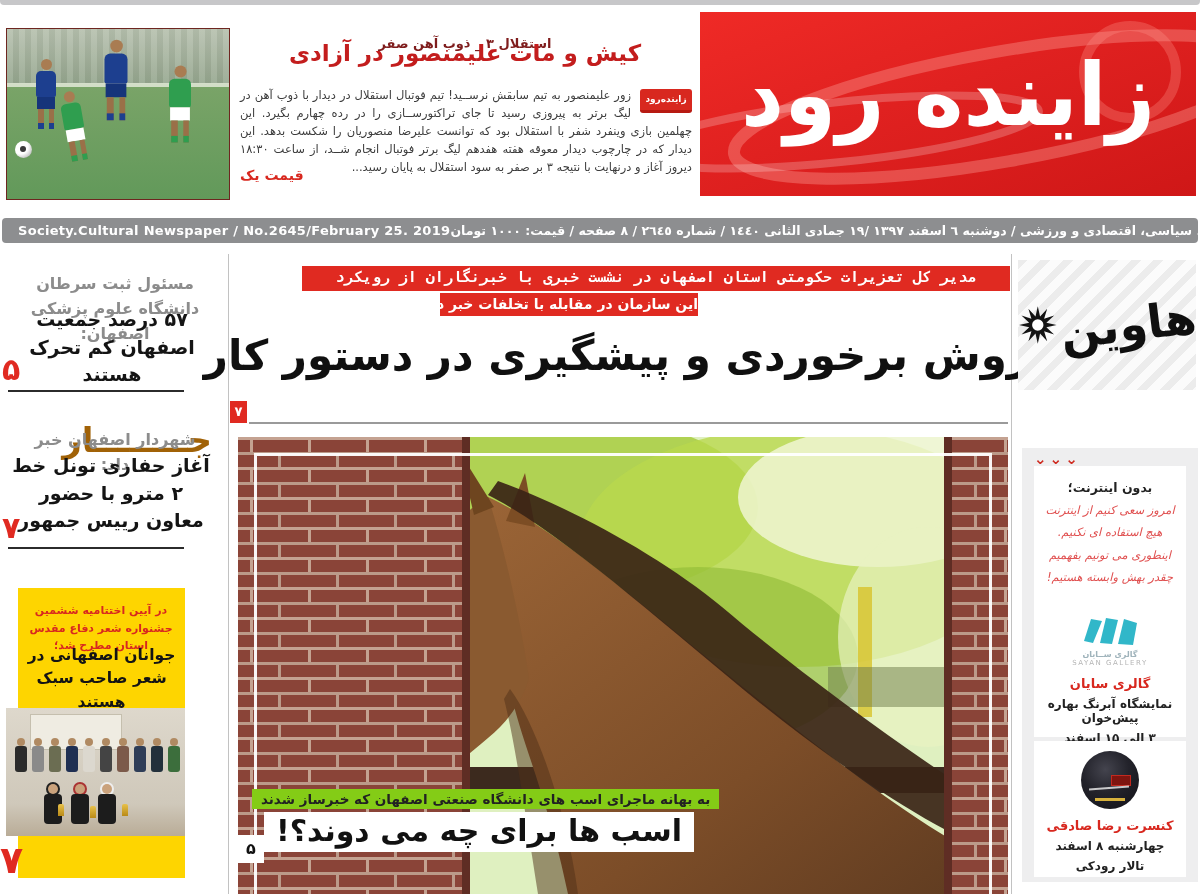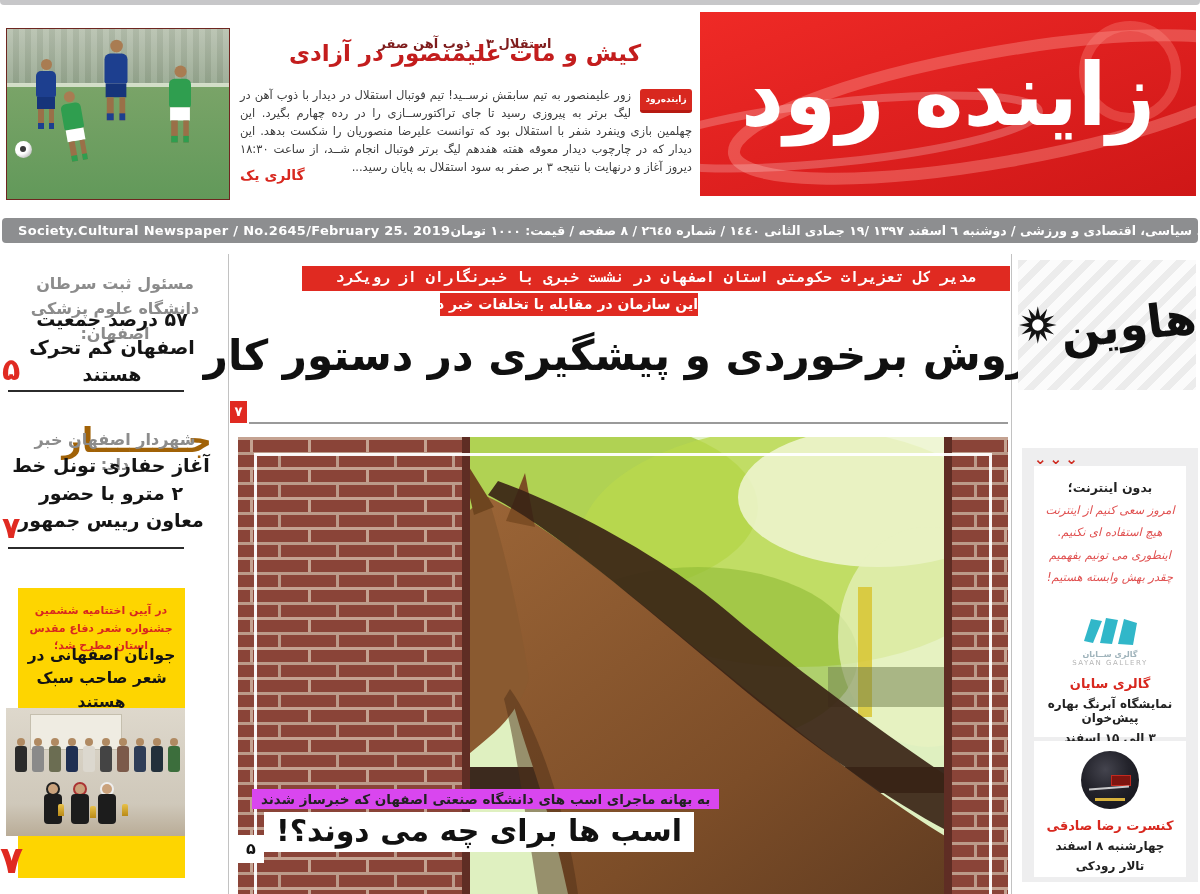--- a/index.html
+++ b/index.html
@@ -89,21 +89,21 @@
   .lead-head{left:211px;top:310px;width:820px;height:92px;color:#101010;font-size:42px;font-weight:900;
       text-align:center;line-height:92px;white-space:nowrap;letter-spacing:-1px;}
   .lead-pn{left:230px;top:401px;width:17px;height:22px;background:#e02a21;color:#fff;font-size:13px;
       font-weight:bold;text-align:center;line-height:22px;}
   .lead-rule{left:249px;top:422px;width:759px;height:2px;background:#9a9a9a;}
 
   
   .horse{left:238px;top:437px;width:770px;height:457px;overflow:hidden;background:#e9f0d8;}
   .horse .inborder{position:absolute;left:16px;right:16px;top:16px;bottom:-8px;
       border:3px solid rgba(255,255,255,.95);border-bottom:none;pointer-events:none;}
-  .cap-k{left:252px;top:789px;background:#d946ef;padding:2px 9px;font-size:13.5px;font-weight:bold;color:#222;}
+  .cap-k{left:252px;top:789px;background:#84cc16;padding:2px 9px;font-size:13.5px;font-weight:bold;color:#222;}
   .cap-h{left:264px;top:812px;background:#fff;padding:1px 12px 4px;font-size:30px;font-weight:900;color:#111;letter-spacing:-1px;}
   .cap-pn{left:238px;top:835px;width:26px;height:28px;background:#fff;color:#111;font-size:16px;
       font-weight:bold;text-align:center;line-height:28px;}
 
   
   .brand-box{left:1018px;top:260px;width:178px;height:130px;
       background:repeating-linear-gradient(135deg,#ececec 0 7px,#fbfbfb 7px 16px);
       display:flex;align-items:center;justify-content:center;gap:2px;}
   .brand-text{color:#101010;font-size:46px;font-weight:900;transform:rotate(-7deg);letter-spacing:-2px;}
   .panel{left:1022px;top:448px;width:176px;height:434px;background:#eeeeef;}
@@ -169,21 +169,21 @@
       </div>
     </div>
   <div class="ball"></div>
 </div>
 
 <div class="abs c rtl ts-kicker">استقلال ۳ _ ذوب آهن صفر</div>
 <div class="abs c rtl ts-head">کیش و مات علیمنصور در آزادی</div>
 <div class="abs rtl ts-body">
   <span class="inline-logo">زاینده‌رود</span><span>زور علیمنصور به تیم سابقش نرســید! تیم فوتبال استقلال در دیدار با ذوب آهن در لیگ برتر به پیروزی رسید تا جای تراکتورســازی را در رده چهارم بگیرد. این چهلمین بازی وینفرد شفر با استقلال بود که توانست علیرضا منصوریان را شکست بدهد. این دیدار که در چارچوب دیدار معوقه هفته هفدهم لیگ برتر فوتبال انجام شــد، از ساعت ۱۸:۳۰ دیروز آغاز و درنهایت با نتیجه ۳ بر صفر به سود استقلال به پایان رسید...</span>
 </div>
-<div class="abs ts-pageref rtl">گالری یک</div>
+<div class="abs ts-pageref rtl">قیمت یک</div>
 
 <div class="abs masthead">
   <svg width="496" height="184" viewBox="0 0 496 184">
     <ellipse cx="300" cy="95" rx="270" ry="55" fill="none" stroke="rgba(255,170,160,0.35)" stroke-width="12" transform="rotate(-10 300 95)"></ellipse>
     <ellipse cx="140" cy="120" rx="200" ry="30" fill="none" stroke="rgba(255,255,255,0.22)" stroke-width="8" transform="rotate(-6 140 120)"></ellipse>
     <circle cx="430" cy="60" r="46" fill="none" stroke="rgba(255,150,140,0.3)" stroke-width="10"></circle>
   </svg>
   <div class="m-logo rtl">زاینده رود</div>
 </div>
 

